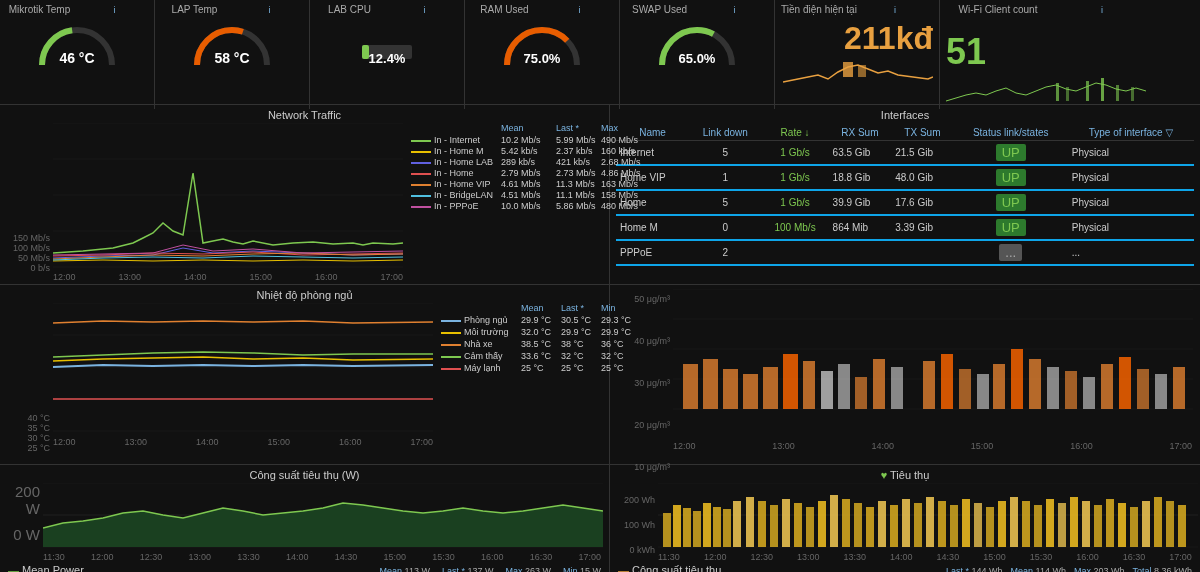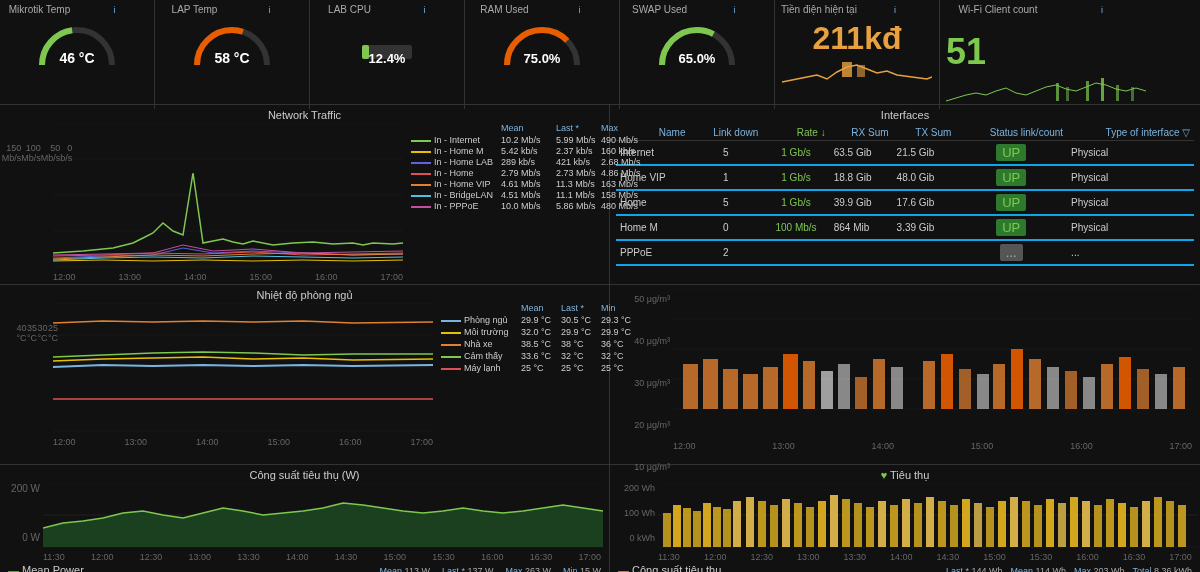--- a/index.html
+++ b/index.html
@@ -143,21 +143,21 @@
     }
 
     .iface-table {
       width: 100%;
       border-collapse: collapse;
       font-size: 10px;
     }
 
     .iface-table th {
       color: #7ab3e0;
-      text-align: right;
+      text-align: center;
       padding: 2px 4px;
       border-bottom: 1px solid #333;
       font-weight: normal;
     }
 
     .iface-table td {
       padding: 3px 4px;
       border-bottom: 2px solid #0ea5e9;
       color: #ccc;
       margin-top: 32px;
@@ -188,26 +188,26 @@
       grid-template-columns: 610px 590px;
     }
 
     .bottom-panel {
       padding: 4px 8px;
       border-right: 1px solid #333;
     }
 
     .y-axis-labels {
       position: absolute;
-      left: 8px;
+      left: 0;
       top: 20px;
       height: 130px;
       display: flex;
-      flex-direction: row;
-      justify-content: center;
+      flex-direction: column;
+      justify-content: flex-end;
       font-size: 9px;
       color: #666;
       width: 45px;
       text-align: right;
       padding-right: 3px;
     }
 
     .x-axis-labels {
       display: flex;
       justify-content: space-between;
@@ -334,21 +334,21 @@
         <span>SWAP Used</span>
         <span class="info-icon">i</span>
       </div>
       <svg width="90" height="55">
         <path d="M 10 50 A 35 35 0 0 1 80 50" stroke="#333" stroke-width="6" fill="none"></path>
         <path d="M 10 50 A 35 35 0 0 1 80 50" stroke="#7ec850" stroke-width="6" fill="none" stroke-dasharray="110" stroke-dashoffset="38"></path>
         <text x="45" y="48" text-anchor="middle" font-size="13" fill="white" font-weight="bold">65.0%</text>
       </svg>
     </div>
 
-    <div class="gauge-panel money-panel" style="width:165px; align-items:center;">
+    <div class="gauge-panel money-panel" style="width:165px; align-items:flex-end;">
       <div class="panel-title">
         <span>Tiền điện hiện tại</span>
         <span class="info-icon">i</span>
       </div>
       <div class="money-value">211kđ</div>
       <svg width="150" height="30">
         <polyline points="0,25 15,22 25,20 35,18 45,22 55,15 65,10 75,8 85,12 95,16 105,14 115,18 130,20 145,22 150,20" stroke="#e8a040" stroke-width="1.5" fill="none"></polyline>
         <rect x="60" y="5" width="10" height="15" fill="#e8a040" opacity="0.8"></rect>
         <rect x="75" y="8" width="8" height="12" fill="#e8a040" opacity="0.6"></rect>
       </svg>
@@ -467,21 +467,21 @@
     <div class="interfaces-panel">
       <div class="iface-title">Interfaces</div>
       <table class="iface-table">
         <thead>
           <tr>
             <th>Name</th>
             <th>Link down</th>
             <th style="color:#7ec850;">Rate ↓</th>
             <th>RX Sum</th>
             <th>TX Sum</th>
-            <th>Status link/count</th>
+            <th>Status link/states</th>
             <th>Type of interface <span class="filter-icon">▽</span></th>
           </tr>
         </thead>
         <tbody>
           <tr>
             <td>Internet</td>
             <td class="center">5</td>
             <td class="green center">1 Gb/s</td>
             <td>63.5 Gib</td>
             <td>21.5 Gib</td>
@@ -663,21 +663,21 @@
         </div>
       </div>
     </div>
   </div>
 
   <div class="bottom-row">
 
     <div class="bottom-panel">
       <div class="chart-title">Công suất tiêu thụ (W)</div>
       <div style="position:relative; height:68px;">
-        <div style="position:absolute; left:0; top:0; height:60px; display:flex; flex-direction:column; justify-content:space-between; font-size:10px; color:#666; width:35px; text-align:right; padding-right:3px;">
+        <div style="position:absolute; left:0; top:0; height:60px; display:flex; flex-direction:column; justify-content:space-between; font-size:15px; color:#666; width:35px; text-align:right; padding-right:3px;">
           <span>200 W</span>
           <span>0 W</span>
         </div>
         <svg width="560" height="65" style="margin-left:35px;">
           <line x1="0" y1="0" x2="560" y2="0" stroke="#222" stroke-width="0.5"></line>
           <line x1="0" y1="32" x2="560" y2="32" stroke="#333" stroke-width="0.5"></line>
           <line x1="0" y1="64" x2="560" y2="64" stroke="#222" stroke-width="0.5"></line>
 
           <polygon points="0,64 0,45 20,40 40,38 60,35 80,30 100,28 120,32 140,35 160,30 180,25 200,28 220,32 240,30 260,28 280,25 300,20 320,22 340,25 360,28 380,30 400,28 420,25 440,28 460,30 480,28 500,25 520,22 540,25 560,28 560,64" fill="#1a4020" stroke="none"></polygon>
           <polyline points="0,45 20,40 40,38 60,35 80,30 100,28 120,32 140,35 160,30 180,25 200,28 220,32 240,30 260,28 280,25 300,20 320,22 340,25 360,28 380,30 400,28 420,25 440,28 460,30 480,28 500,25 520,22 540,25 560,28" stroke="#7ec850" stroke-width="1.5" fill="none"></polyline>
@@ -710,21 +710,21 @@
         </div>
       </div>
     </div>
 
     <div class="bottom-panel" style="border-right:none;">
       <div class="chart-title">
         <span style="color:#7ec850;">♥ </span>
         <span>Tiêu thụ</span>
       </div>
       <div style="position:relative; height:68px;">
-        <div style="position:absolute; left:0; top:0; height:60px; display:flex; flex-direction:column; justify-content:space-between; font-size:9px; color:#666; width:40px; text-align:right; padding-right:3px;">
+        <div style="position:absolute; left:0; top:12px; height:60px; display:flex; flex-direction:column; justify-content:space-between; font-size:9px; color:#666; width:40px; text-align:right; padding-right:3px;">
           <span>200 Wh</span>
           <span>100 Wh</span>
           <span>0 kWh</span>
         </div>
         <svg width="540" height="65" style="margin-left:40px;">
           <line x1="0" y1="0" x2="540" y2="0" stroke="#222" stroke-width="0.5"></line>
           <line x1="0" y1="32" x2="540" y2="32" stroke="#333" stroke-width="0.5"></line>
           <line x1="0" y1="64" x2="540" y2="64" stroke="#222" stroke-width="0.5"></line>
 
           <rect x="5" y="30" width="8" height="34" fill="#c8a020" opacity="0.9"></rect>

